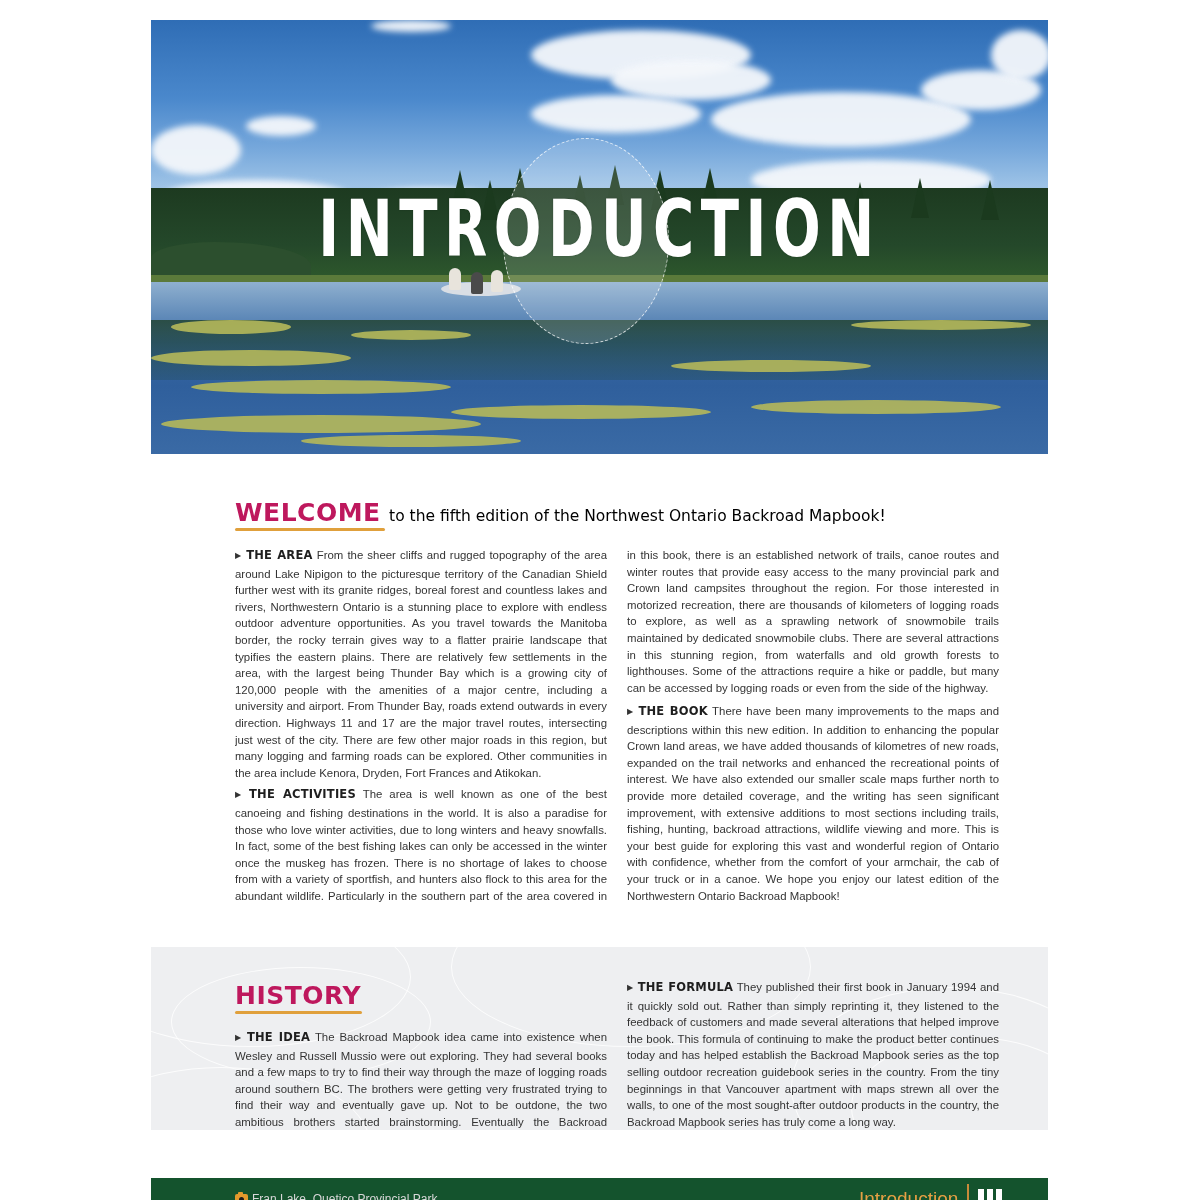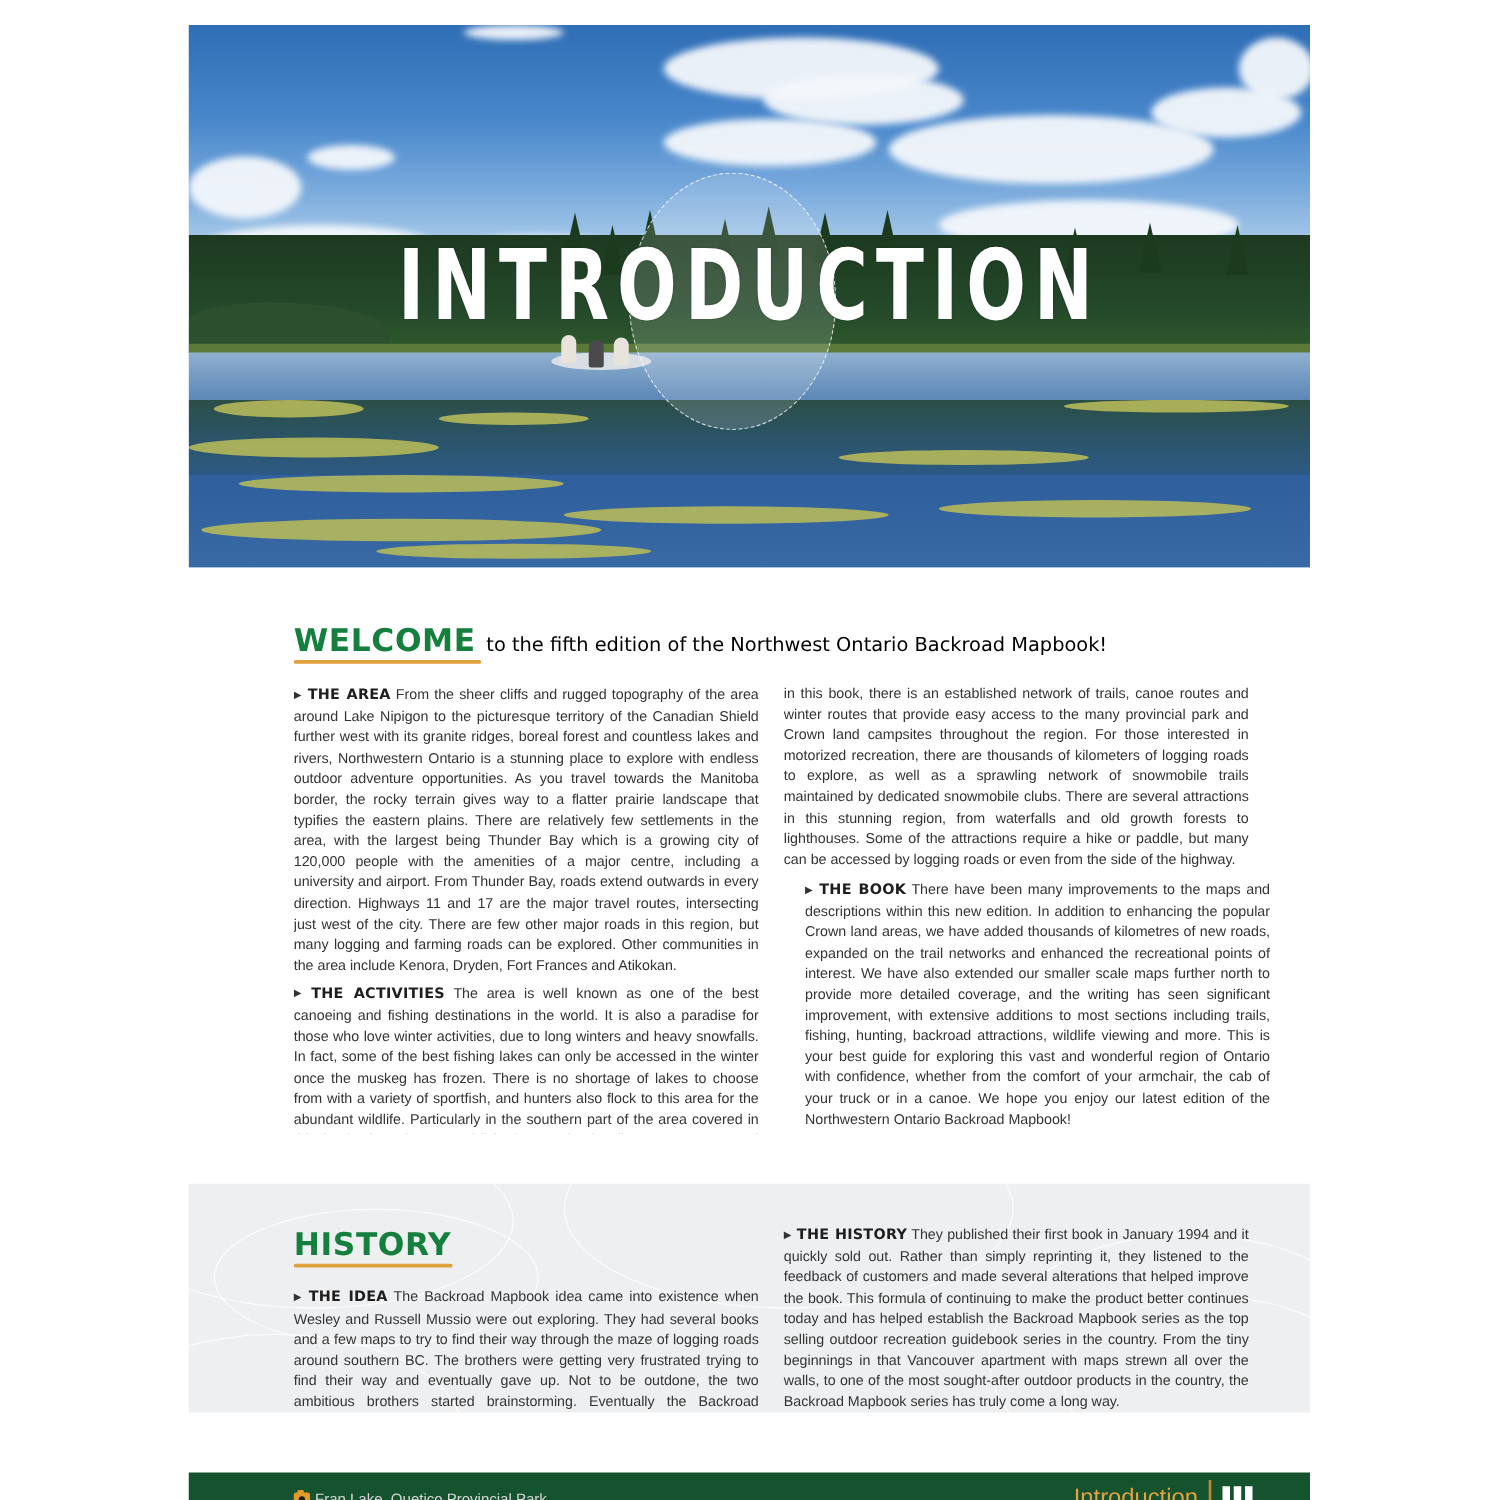--- a/index.html
+++ b/index.html
@@ -24,21 +24,21 @@
     .canoe { position: absolute; left: 290px; top: 262px; width: 80px; height: 14px; background: #d9dee4; border-radius: 50%; }
     .paddler { position: absolute; width: 12px; height: 22px; background: #e8e4dc; border-radius: 6px 6px 2px 2px; }
     .badge-circle { position: absolute; left: 352px; top: 118px; width: 166px; height: 206px; border: 1.5px dashed rgba(255,255,255,.75);
       border-radius: 50%; background: rgba(255,255,255,.14); }
     .hero-title { position: absolute; left: 0; top: 170px; width: 897px; text-align: center;
       font-family: "DejaVu Sans", sans-serif; font-weight: bold; font-size: 78px; letter-spacing: 9px;
       color: #ffffff; transform: scaleX(0.72); transform-origin: center; text-shadow: 0 0 2px rgba(0,0,0,.25); line-height: 1; }
 
     
     .welcome-head { position: absolute; left: 84px; top: 478px; white-space: nowrap; }
-    .big-head { font-family: "DejaVu Sans", sans-serif; font-weight: bold; font-size: 25px; color: #15803d; letter-spacing: 0.5px; display: inline-block; position: relative; }
+    .big-head { font-family: "DejaVu Sans", sans-serif; font-weight: bold; font-size: 25px; color: #be185d; letter-spacing: 0.5px; display: inline-block; position: relative; }
     .welcome-sub { font-family: "DejaVu Sans", sans-serif; font-size: 15.5px; color: #000000; margin-left: 4px; }
     .underline { position: absolute; left: 0; height: 3px; background: #e0a03c; border-radius: 2px; }
 
     .col { position: absolute; font-size: 11.4px; line-height: 16.6px; color: #333; text-align: justify; }
     .col p { margin-bottom: 5px; }
     .lead { font-family: "DejaVu Sans", sans-serif; font-weight: bold; font-size: 11.5px; color: #1e1e1e; letter-spacing: .2px; }
     .arrow { font-size: 8px; color: #333; margin-right: 4px; position: relative; top: -1px; }
 
     
     .history { position: absolute; left: 0; top: 927px; width: 897px; height: 183px; background: #eeeff1; overflow: hidden; }
@@ -121,21 +121,21 @@
     <p>
       <span class="arrow">▶</span><span class="lead">THE AREA</span>
       <span>From the sheer cliffs and rugged topography of the area around Lake Nipigon to the picturesque territory of the Canadian Shield further west with its granite ridges, boreal forest and countless lakes and rivers, Northwestern Ontario is a stunning place to explore with endless outdoor adventure opportunities. As you travel towards the Manitoba border, the rocky terrain gives way to a flatter prairie landscape that typifies the eastern plains. There are relatively few settlements in the area, with the largest being Thunder Bay which is a growing city of 120,000 people with the amenities of a major centre, including a university and airport. From Thunder Bay, roads extend outwards in every direction. Highways 11 and 17 are the major travel routes, intersecting just west of the city. There are few other major roads in this region, but many logging and farming roads can be explored. Other communities in the area include Kenora, Dryden, Fort Frances and Atikokan.</span>
     </p>
     <p>
       <span class="arrow">▶</span><span class="lead">THE ACTIVITIES</span>
       <span>The area is well known as one of the best canoeing and fishing destinations in the world. It is also a paradise for those who love winter activities, due to long winters and heavy snowfalls. In fact, some of the best fishing lakes can only be accessed in the winter once the muskeg has frozen. There is no shortage of lakes to choose from with a variety of sportfish, and hunters also flock to this area for the abundant wildlife. Particularly in the southern part of the area covered in this book, there is an established network of trails, canoe routes and winter routes that provide easy access to the many provincial park and Crown land campsites throughout the region. For those interested in motorized recreation, there are thousands of kilometers of logging roads to explore, as well as a sprawling network of snowmobile trails maintained by dedicated snowmobile clubs. There are several attractions in this stunning region, from waterfalls and old growth forests to lighthouses. Some of the attractions require a hike or paddle, but many can be accessed by logging roads or even from the side of the highway.</span>
     </p>
   </div>
 
-  <div class="col" style="left:493px;top:683px;width:372px;">
+  <div class="col" style="left:476px;top:683px;width:372px;">
     <p>
       <span class="arrow">▶</span><span class="lead">THE BOOK</span>
       <span>There have been many improvements to the maps and descriptions within this new edition. In addition to enhancing the popular Crown land areas, we have added thousands of kilometres of new roads, expanded on the trail networks and enhanced the recreational points of interest. We have also extended our smaller scale maps further north to provide more detailed coverage, and the writing has seen significant improvement, with extensive additions to most sections including trails, fishing, hunting, backroad attractions, wildlife viewing and more. This is your best guide for exploring this vast and wonderful region of Ontario with confidence, whether from the comfort of your armchair, the cab of your truck or in a canoe. We hope you enjoy our latest edition of the Northwestern Ontario Backroad Mapbook!</span>
     </p>
   </div>
   <div class="col" style="left:476px;top:527px;width:372px;height:150px;overflow:hidden;">
     <p style="color:#333;">in this book, there is an established network of trails, canoe routes and winter routes that provide easy access to the many provincial park and Crown land campsites throughout the region. For those interested in motorized recreation, there are thousands of kilometers of logging roads to explore, as well as a sprawling network of snowmobile trails maintained by dedicated snowmobile clubs. There are several attractions in this stunning region, from waterfalls and old growth forests to lighthouses. Some of the attractions require a hike or paddle, but many can be accessed by logging roads or even from the side of the highway.</p>
   </div>
 
   <div class="history">
@@ -150,21 +150,21 @@
     <div class="underline" style="top:64px;left:84px;width:127px;"></div>
 
     <div class="col" style="left:84px;top:82px;width:372px;">
       <p>
         <span class="arrow">▶</span><span class="lead">THE IDEA</span>
         <span>The Backroad Mapbook idea came into existence when Wesley and Russell Mussio were out exploring. They had several books and a few maps to try to find their way through the maze of logging roads around southern BC. The brothers were getting very frustrated trying to find their way and eventually gave up. Not to be outdone, the two ambitious brothers started brainstorming. Eventually the Backroad Mapbook idea was born.</span>
       </p>
     </div>
     <div class="col" style="left:476px;top:32px;width:372px;">
       <p>
-        <span class="arrow">▶</span><span class="lead">THE HISTORY</span>
+        <span class="arrow">▶</span><span class="lead">THE FORMULA</span>
         <span>They published their first book in January 1994 and it quickly sold out. Rather than simply reprinting it, they listened to the feedback of customers and made several alterations that helped improve the book. This formula of continuing to make the product better continues today and has helped establish the Backroad Mapbook series as the top selling outdoor recreation guidebook series in the country. From the tiny beginnings in that Vancouver apartment with maps strewn all over the walls, to one of the most sought-after outdoor products in the country, the Backroad Mapbook series has truly come a long way.</span>
       </p>
     </div>
   </div>
 
   <div class="footer">
     <div class="caption">
       <span class="cam"></span>
       <span>Fran Lake, Quetico Provincial Park</span>
     </div>

